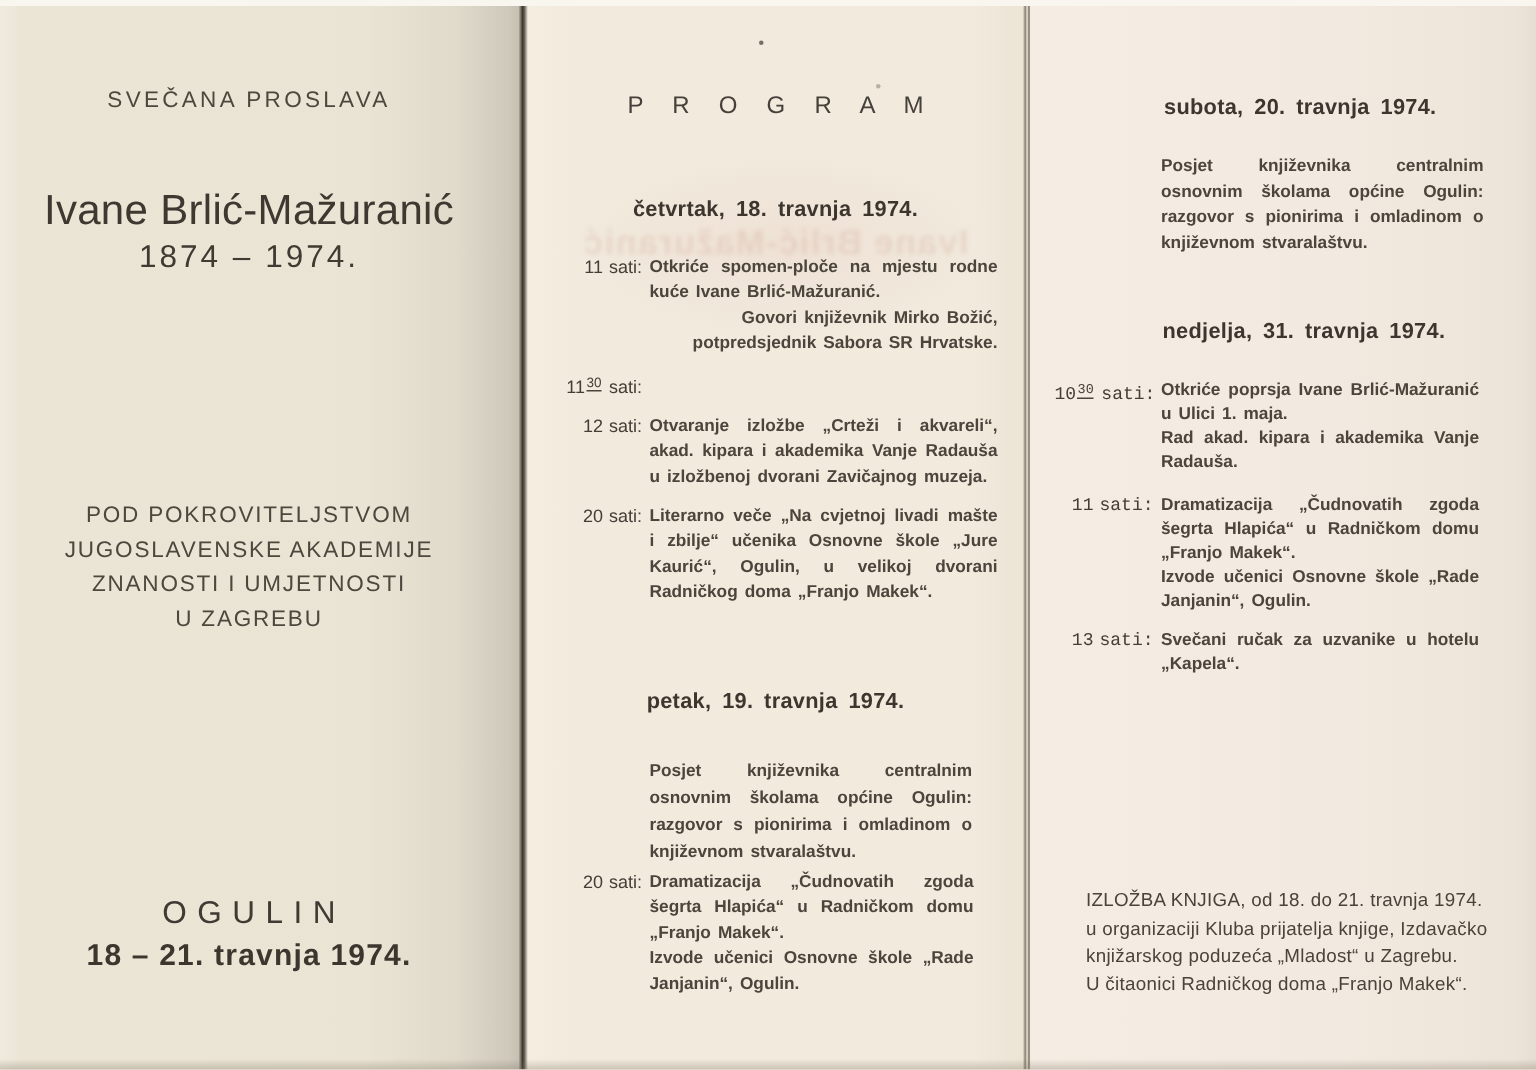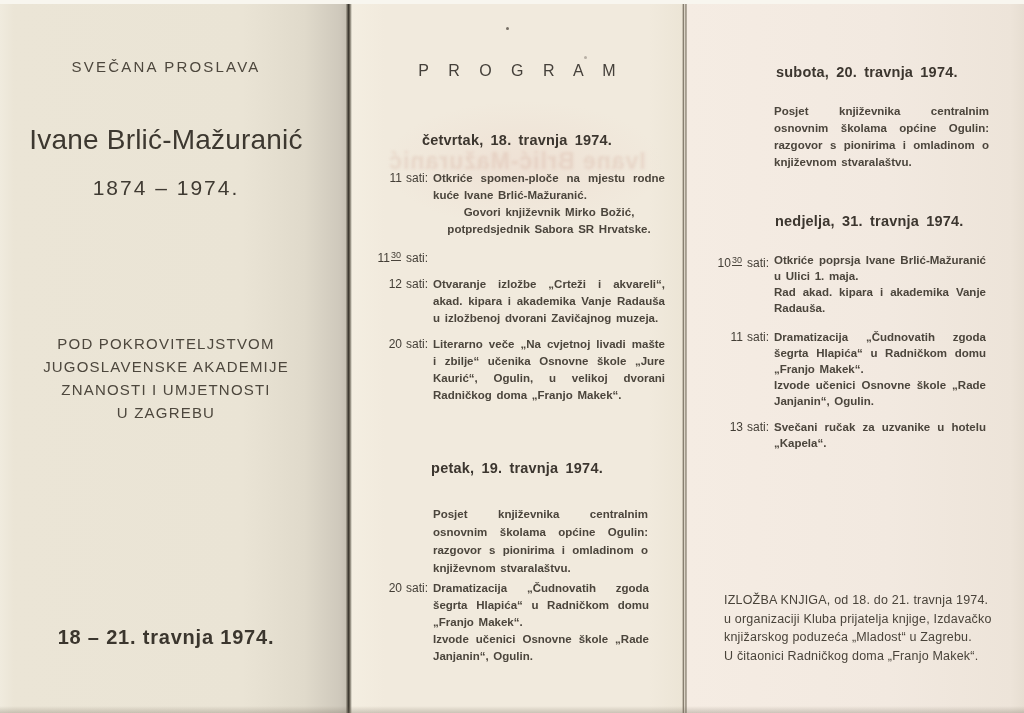--- a/index.html
+++ b/index.html
@@ -34,21 +34,21 @@
   }
 
   .abs { position:absolute; left:0; right:0; }
   .ctr { text-align:center; }
 
   
   .cover-inner { position:absolute; top:0; bottom:0; left:0; right:14px; }
   .occasion { top:56px; font-size:15px; font-weight:500; letter-spacing:2.2px;
     line-height:22px; color:#4d473d; }
   .cover-name { top:124px; font-size:28px; font-weight:500; letter-spacing:0.2px; color:#3d3830; }
-  .cover-years { top:176px; font-size:21px; font-weight:500; letter-spacing:2px; color:#3f3a32; }
+  .cover-years { top:160px; font-size:21px; font-weight:500; letter-spacing:2px; color:#3f3a32; }
   .patronage { top:332px; font-size:15px; font-weight:500; letter-spacing:1.2px;
     line-height:23px; color:#4d473d; }
   .cover-place { top:597px; font-size:21px; font-weight:500; letter-spacing:7px; text-indent:7px; color:#3f3a32; }
   .cover-dates { top:626px; font-size:20px; font-weight:600; letter-spacing:0.8px; color:#3b362e; }
 
   
   .program-title { top:62px; font-size:16px; font-weight:500; letter-spacing:7.5px; text-indent:7.5px; color:#45403a; z-index:2; }
   .day-heading { font-weight:700; font-size:14.5px; letter-spacing:0.2px; word-spacing:3px; color:#3c362f; z-index:2; }
   .ghost {
     top:148px; text-align:center; font-size:23px; font-weight:700; letter-spacing:1px;
@@ -59,30 +59,30 @@
   .entry .time { flex:none; width:66px; text-align:right; white-space:nowrap;
     font-size:12px; line-height:17px; color:#433e36; }
   .mins { font-size:9px; vertical-align:4px; border-bottom:1px solid #4a443b; margin:0 1px 0 1px; }
   .mins:empty { display:none; }
   .unit { margin-left:4px; }
   .entry .body { margin-left:5px; }
   .entry p, .intro p {
     margin:0; font-size:11.5px; line-height:17px; text-align:justify;
     word-spacing:1.5px; color:#4b453c;font-weight:bold;
   }
-  .entry p.left { text-align:center; }
+  .entry p.left { text-align:right; }
 
   .mid-entries { left:10px; }
   .mid-entries .entry { margin-bottom:9px; }
   .mid-entries .body { width:232px; }
   .mid-entries .body.narrow { width:216px; }
 
   .right-entries { left:16px; }
   .right-entries .entry p { line-height:16px; }
-  .right-entries .time { line-height:16px; }
+  .right-entries .time { line-height:16px;font-family:Liberation Mono, monospace; }
   .right-entries .body { width:212px; }
 
   .intro { position:absolute; z-index:2; }
   .intro p { line-height:18px; }
   .intro-right p { line-height:17px; }
 
   .exhibition { position:absolute; left:37px; width:268px; top:591px; z-index:2; }
   .exhibition div { font-size:12.5px; line-height:18.5px; color:#49433a; letter-spacing:0.2px; }
 
   .speck { position:absolute; width:3px; height:3px; border-radius:50%;
@@ -95,20 +95,21 @@
 
   <div class="panel panel-left">
     <div class="cover-inner">
       <div class="abs ctr occasion" style="top:56px">SVEČANA PROSLAVA</div>
       <div class="abs ctr cover-name">Ivane Brlić-Mažuranić</div>
       <div class="abs ctr cover-years">1874 – 1974.</div>
       <div class="abs ctr patronage" style="top:332px">POD POKROVITELJSTVOM</div>
       <div class="abs ctr patronage" style="top:355px">JUGOSLAVENSKE AKADEMIJE</div>
       <div class="abs ctr patronage" style="top:401px">U ZAGREBU</div>
       <div class="abs ctr patronage" style="top:378px">ZNANOSTI I UMJETNOSTI</div>
+      <div class="abs ctr cover-place">OGULIN</div>
       <div class="abs ctr cover-dates">18 – 21. travnja 1974.</div>
     </div>
   </div>
 
   <div class="fold-1"></div>
 
   <div class="panel panel-middle">
     <div class="abs ctr program-title">P R O G R A M</div>
     <div class="abs ghost">Ivane Brlić-Mažuranić</div>
 

